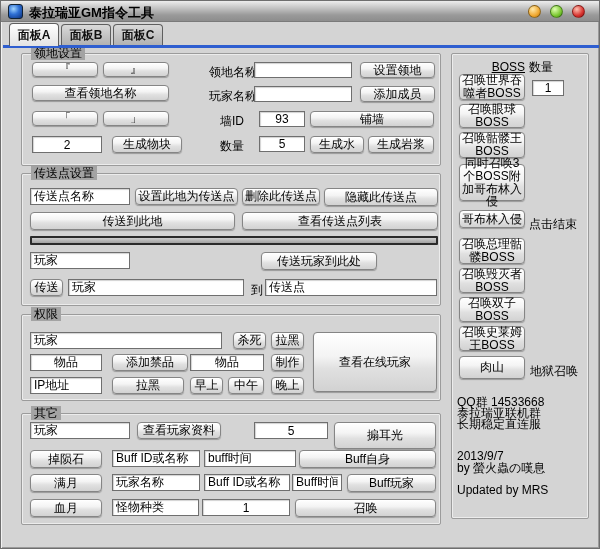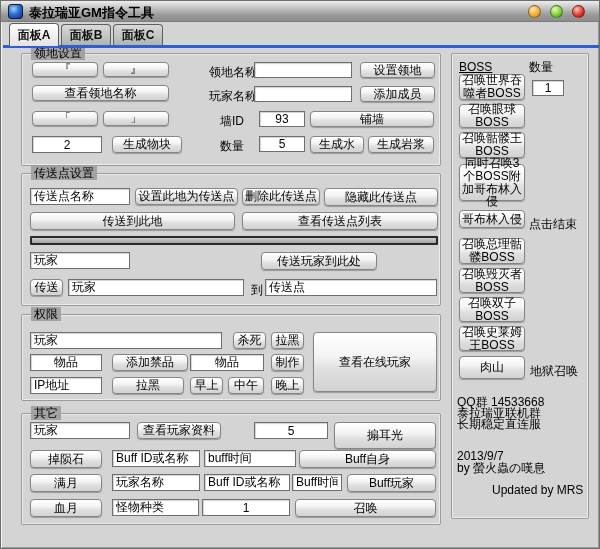--- a/index.html
+++ b/index.html
@@ -134,36 +134,36 @@
     <input class="tin" style="left: 182px; top: 60px; width: 86px; height: 17px;" value="Buff ID或名称">
     <input class="tin" style="left: 270px; top: 60px; width: 50px; height: 17px;" value="Buff时间">
     <div class="btn" style="left:325px;top:60px;width:89px;height:18px;">Buff玩家</div>
     <div class="btn" style="left:8px;top:85px;width:72px;height:18px;">血月</div>
     <input class="tin" style="left: 90px; top: 85px; width: 87px; height: 17px;" value="怪物种类">
     <input class="tin center" style="left: 180px; top: 85px; width: 88px; height: 17px;" value="1">
     <div class="btn" style="left:273px;top:85px;width:141px;height:18px;">召唤</div>
   </div>
 
   <div class="group" style="left:450px;top:52px;width:138px;height:466px;">
-    <span class="lbl" style="left:7px;top:6px;width:66px;text-align:left;text-decoration:underline;">BOSS</span>
+    <span class="lbl" style="left:7px;top:6px;width:66px;text-align:right;text-decoration:underline;">BOSS</span>
     <span class="lbl" style="left:77px;top:5px;">数量</span>
     <div class="btn" style="left:7px;top:20px;width:66px;height:26px;">召唤世界吞噬者BOSS</div>
     <input class="tin center" style="left: 80px; top: 26px; width: 32px; height: 16px;" value="1">
     <div class="btn" style="left:7px;top:50px;width:66px;height:24px;">召唤眼球BOSS</div>
     <div class="btn" style="left:7px;top:78px;width:66px;height:26px;">召唤骷髅王BOSS</div>
     <div class="btn" style="left:7px;top:110px;width:66px;height:37px;">同时召唤3个BOSS附加哥布林入侵</div>
     <div class="btn" style="left:7px;top:156px;width:66px;height:18px;">哥布林入侵</div>
     <span class="lbl" style="left:77px;top:162px;">点击结束</span>
     <div class="btn" style="left:7px;top:214px;width:66px;height:25px;">召唤毁灭者BOSS</div>
     <div class="btn" style="left:7px;top:184px;width:66px;height:26px;">召唤总理骷髅BOSS</div>
     <div class="btn" style="left:7px;top:243px;width:66px;height:25px;">召唤双子BOSS</div>
     <div class="btn" style="left:7px;top:272px;width:66px;height:25px;">召唤史莱姆王BOSS</div>
     <div class="btn" style="left:7px;top:302px;width:66px;height:23px;">肉山</div>
     <span class="lbl" style="left:78px;top:309px;">地狱召唤</span>
     <span class="lbl" style="left:5px;top:340px;">QQ群 14533668</span>
     <span class="lbl" style="left:5px;top:351px;">泰拉瑞亚联机群</span>
     <span class="lbl" style="left:5px;top:362px;">长期稳定直连服</span>
     <span class="lbl" style="left:5px;top:395px;">2013/9/7</span>
     <span class="lbl" style="left:5px;top:406px;">by 螢火蟲の嘆息</span>
-    <span class="lbl" style="left:5px;top:429px;margin-left:35px;">Updated by MRS</span>
+    <span class="lbl" style="left:5px;top:429px;">Updated by MRS</span>
   </div>
 
 </div>
 
 </body></html>

